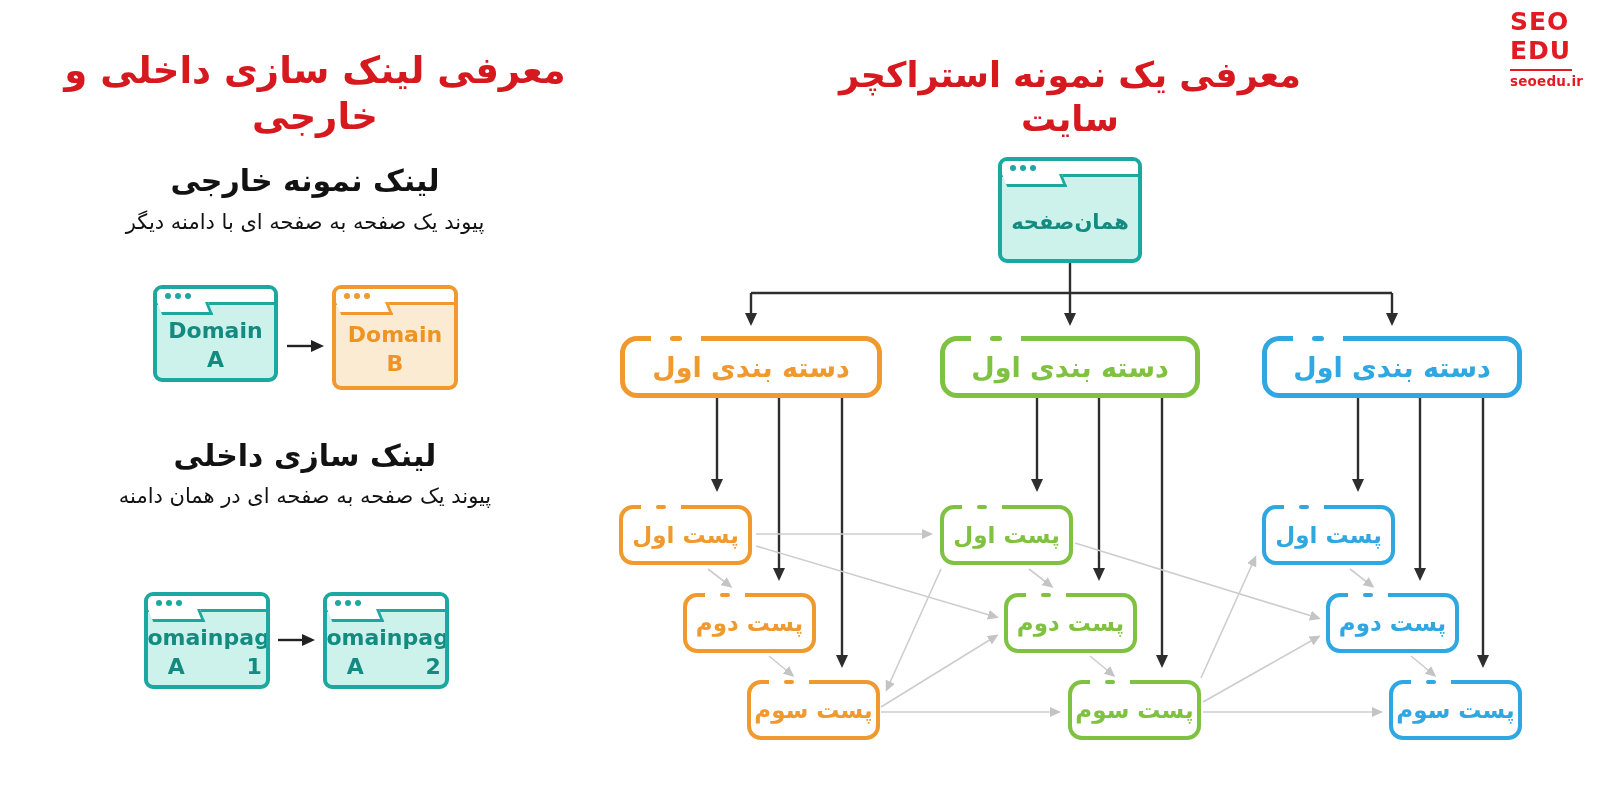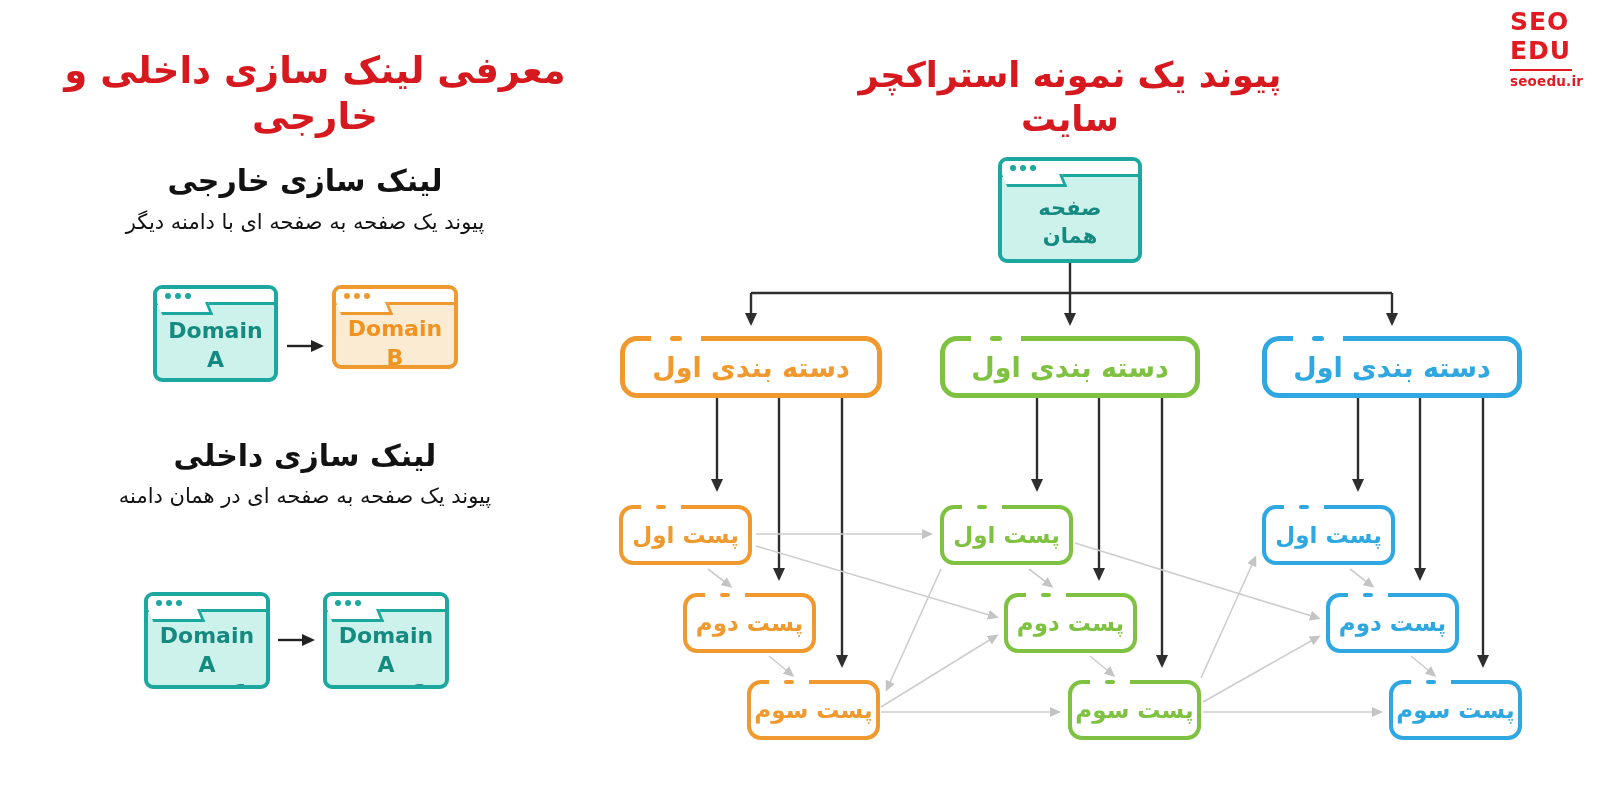--- a/index.html
+++ b/index.html
@@ -41,21 +41,21 @@
     height:16px; background:#fff; border-bottom:3px solid var(--c);
     display:flex; align-items:center; gap:4px; padding-left:8px; flex:none;
   }
   .win-dot { width:6px; height:6px; border-radius:50%; background:var(--c); flex:none; }
   .win-tab {
     flex:none; margin-top:-3px; height:13px; width:44%;
     background:#fff; border-bottom:3px solid var(--c); border-right:3px solid var(--c);
     transform:skewX(22deg); transform-origin:0 0;
   }
   .win-body {
-    flex:1; display:flex; flex-direction:column; align-items:center; justify-content:center;
+    flex:1; display:flex; flex-direction:row; align-items:center; justify-content:center;
     text-align:center; color:var(--txt); font-weight:800; line-height:1.3; padding-bottom:1px;
   }
   .win.teal   { --c:#1ca89e; --fill:#cdf2ec; --txt:#148a80; }
   .win.orange { --c:#f0992e; --fill:#fbebd2; --txt:#ef9322; }
   .win-label { font-size:22px; }
   .root-label { font-size:21px; direction:rtl; }
 
   
   .node {
     position:absolute; background:#ffffff; color:var(--c);
@@ -134,43 +134,43 @@
   </svg>
 
   <div class="abs main-title" id="left-title">معرفی لینک سازی داخلی و خارجی</div>
 
   <div class="abs logo">
     <div class="big">SEO</div>
     <div class="big">EDU</div>
     <div class="rule"></div>
     <div class="site">seoedu.ir</div>
   </div>
-  <div class="abs main-title" id="right-title">پیوند یک نمونه استراکچر سایت</div>
-
-  <div class="abs section-heading" style="left:85px; top:163px; width:440px;">لینک سازی خارجی</div>
+  <div class="abs main-title" id="right-title">معرفی یک نمونه استراکچر سایت</div>
+
+  <div class="abs section-heading" style="left:85px; top:163px; width:440px;">لینک نمونه خارجی</div>
   <div class="abs section-sub" style="left:55px; top:210px; width:500px;">پیوند یک صفحه به صفحه ای با دامنه دیگر</div>
 
   <div class="win teal" style="left:153px; top:285px; width:125px; height:97px;">
     <div class="win-bar">
       <span class="win-dot"></span>
       <span class="win-dot"></span>
       <span class="win-dot"></span>
     </div>
     <div class="win-tab"></div>
     <div class="win-body">
         <span class="win-label">Domain A</span>
       </div>
   </div>
 
   <svg class="abs h-arrow" style="left:287px; top:338px;" width="38" height="16">
     <line x1="0" y1="8" x2="26" y2="8" stroke="#222" stroke-width="2.4"></line>
     <polygon points="24,2 37,8 24,14" fill="#222"></polygon>
   </svg>
 
-  <div class="win orange" style="left:332px; top:285px; width:126px; height:84px;">
+  <div class="win orange" style="left:332px; top:285px; width:126px; height:105px;">
     <div class="win-bar">
       <span class="win-dot"></span>
       <span class="win-dot"></span>
       <span class="win-dot"></span>
     </div>
     <div class="win-tab"></div>
     <div class="win-body">
         <span class="win-label">Domain B</span>
       </div>
   </div>

